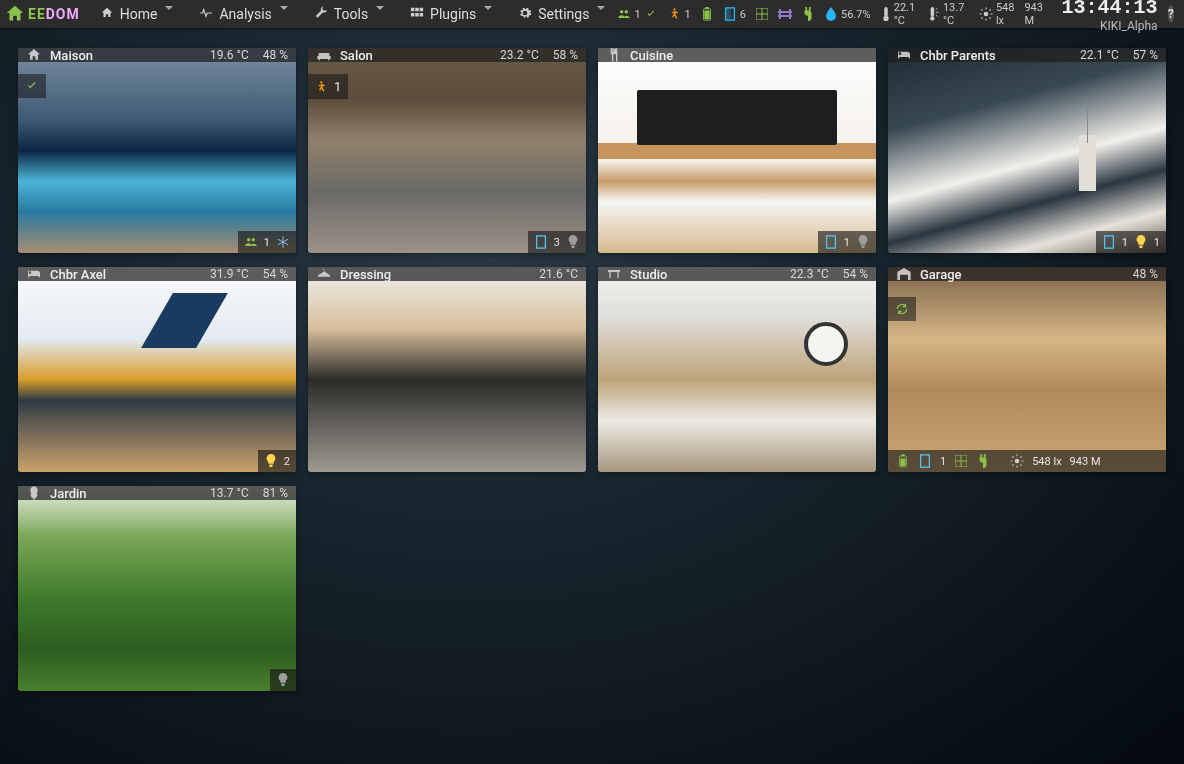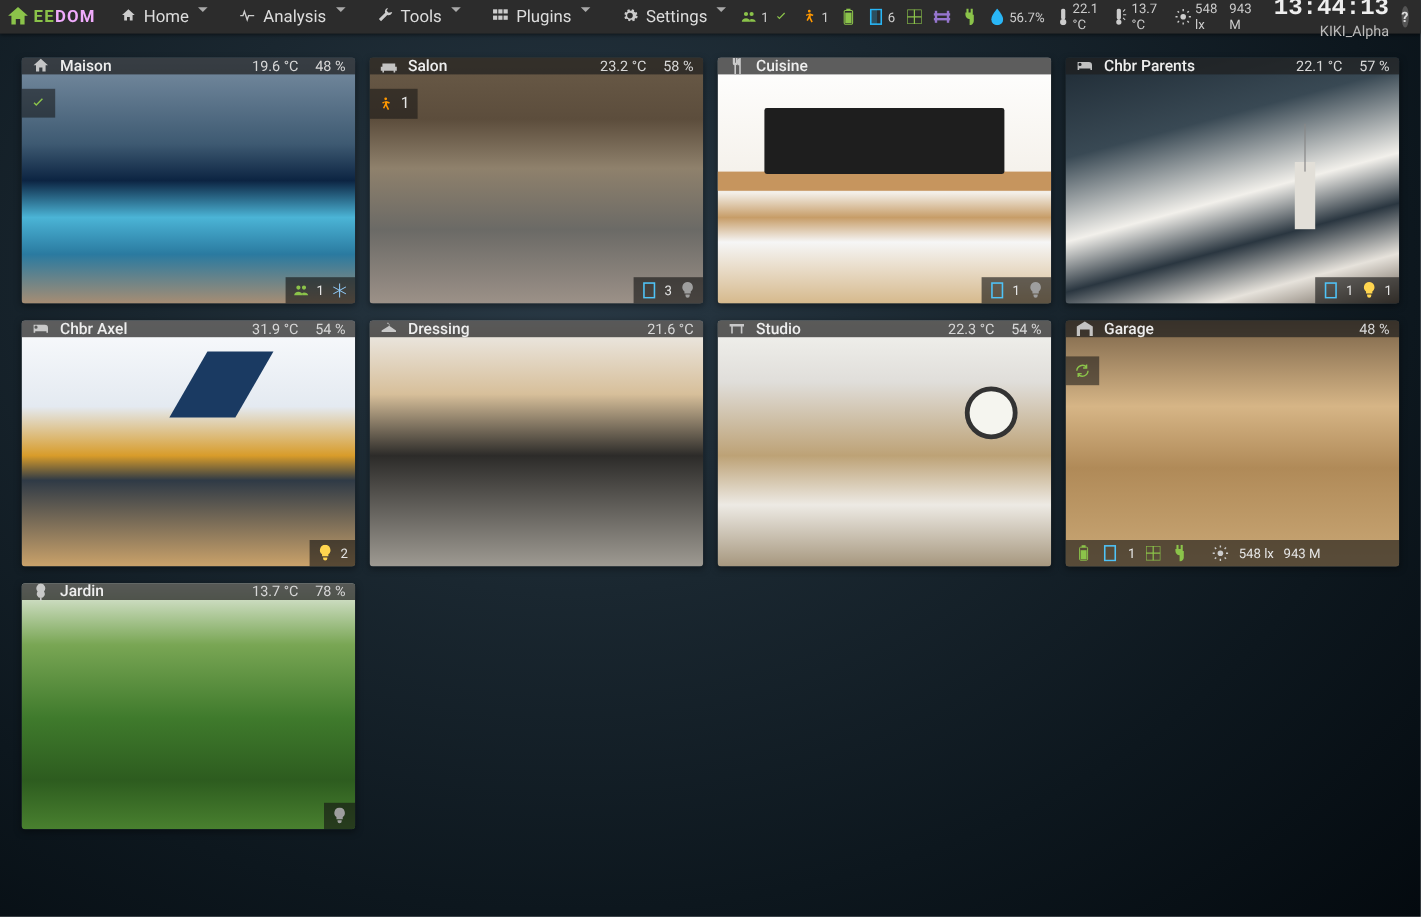--- a/index.html
+++ b/index.html
@@ -562,21 +562,21 @@
   <div class="tile">
     <div class="tile-img img-jardin"></div>
     <div class="tile-hdr">
       <span class="room-ico">
           <svg viewBox="0 0 24 24" width="16" height="16">
             <path fill="#ddd" d="M12 2a6 6 0 00-4 10 5 5 0 004 8 5 5 0 004-8 6 6 0 00-4-10zM11 20h2v3h-2z"></path>
           </svg>
         </span>
       <span class="room-name">Jardin</span>
       <span class="val">13.7 °C</span>
-      <span class="val">78 %</span>
+      <span class="val">81 %</span>
     </div>
     <div class="corner">
       <span class="ico bulb-off">
           <svg width="12" height="14" viewBox="0 0 12 16">
             <path fill="currentColor" d="M6 0a5 5 0 00-3 9v2h6v-2a5 5 0 00-3-9zM4 12h4v1a2 2 0 11-4 0z"></path>
           </svg>
         </span>
     </div>
   </div>
 

